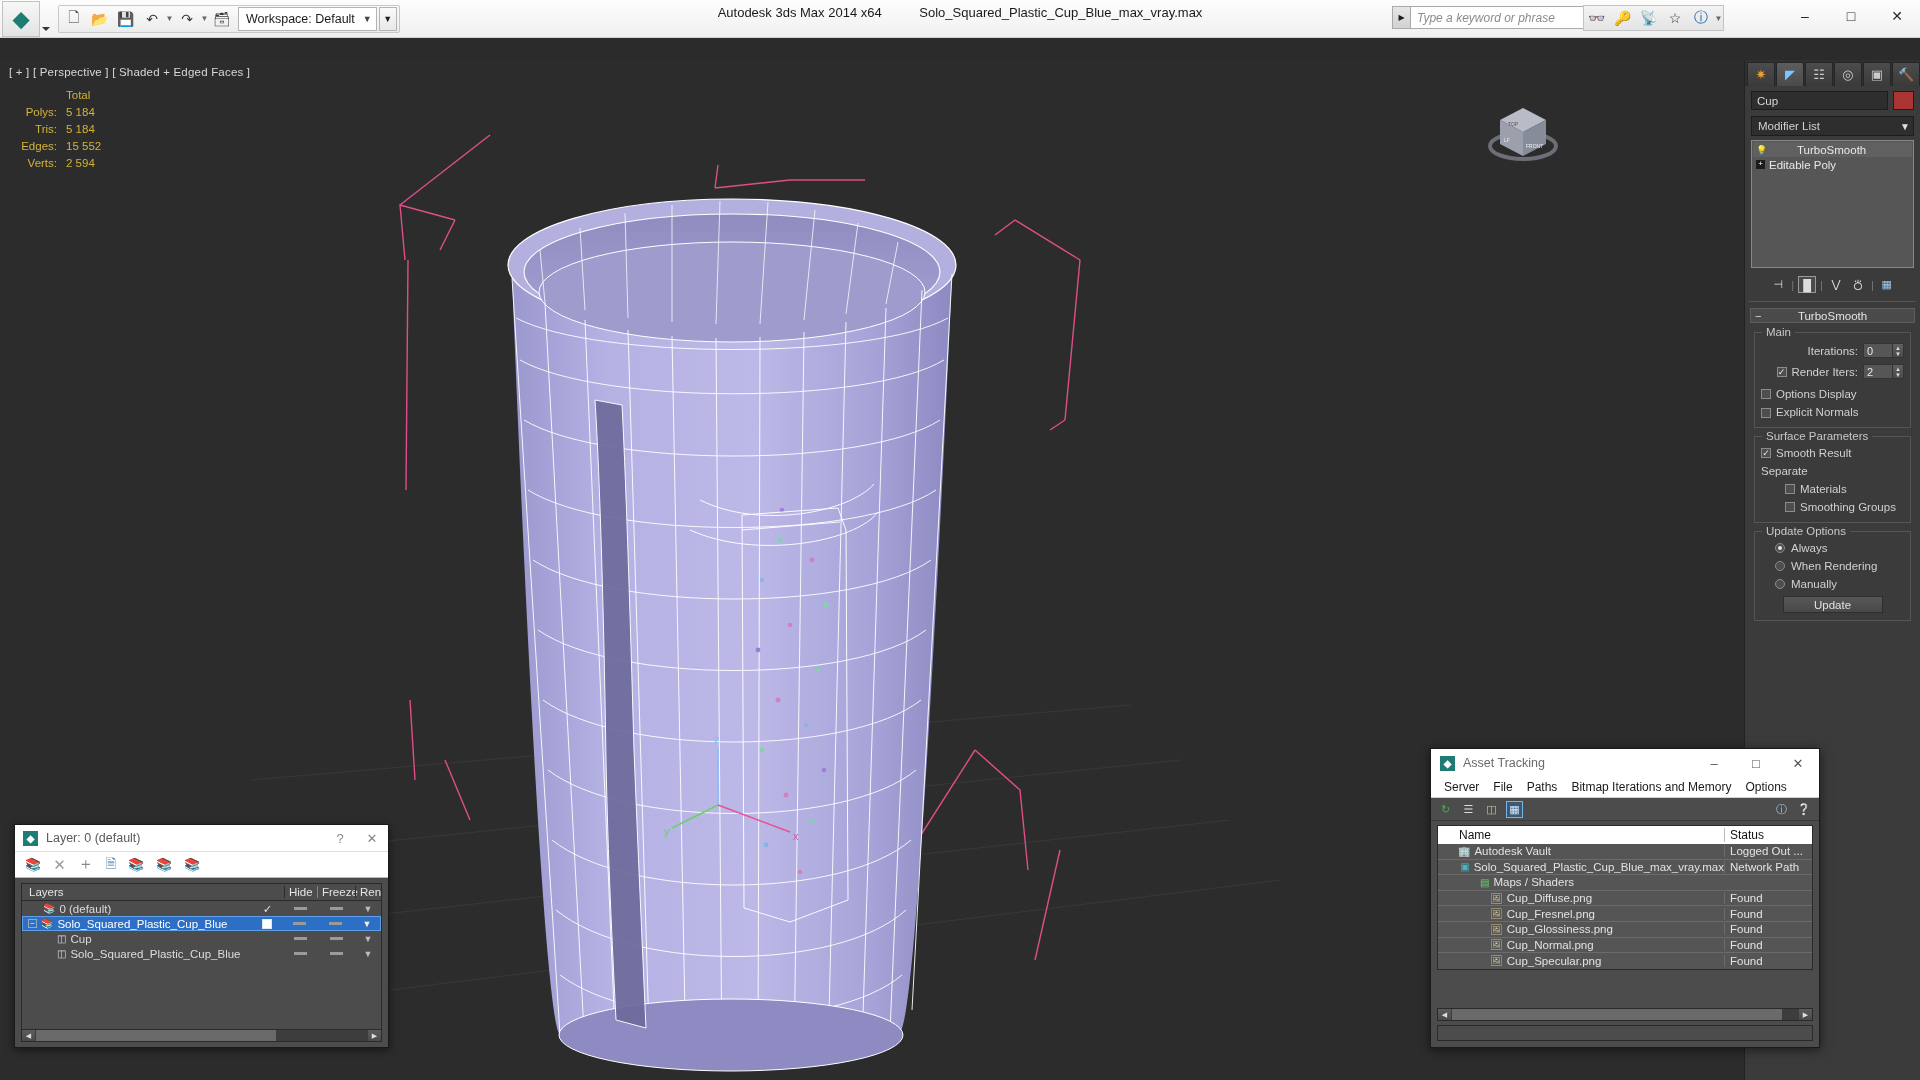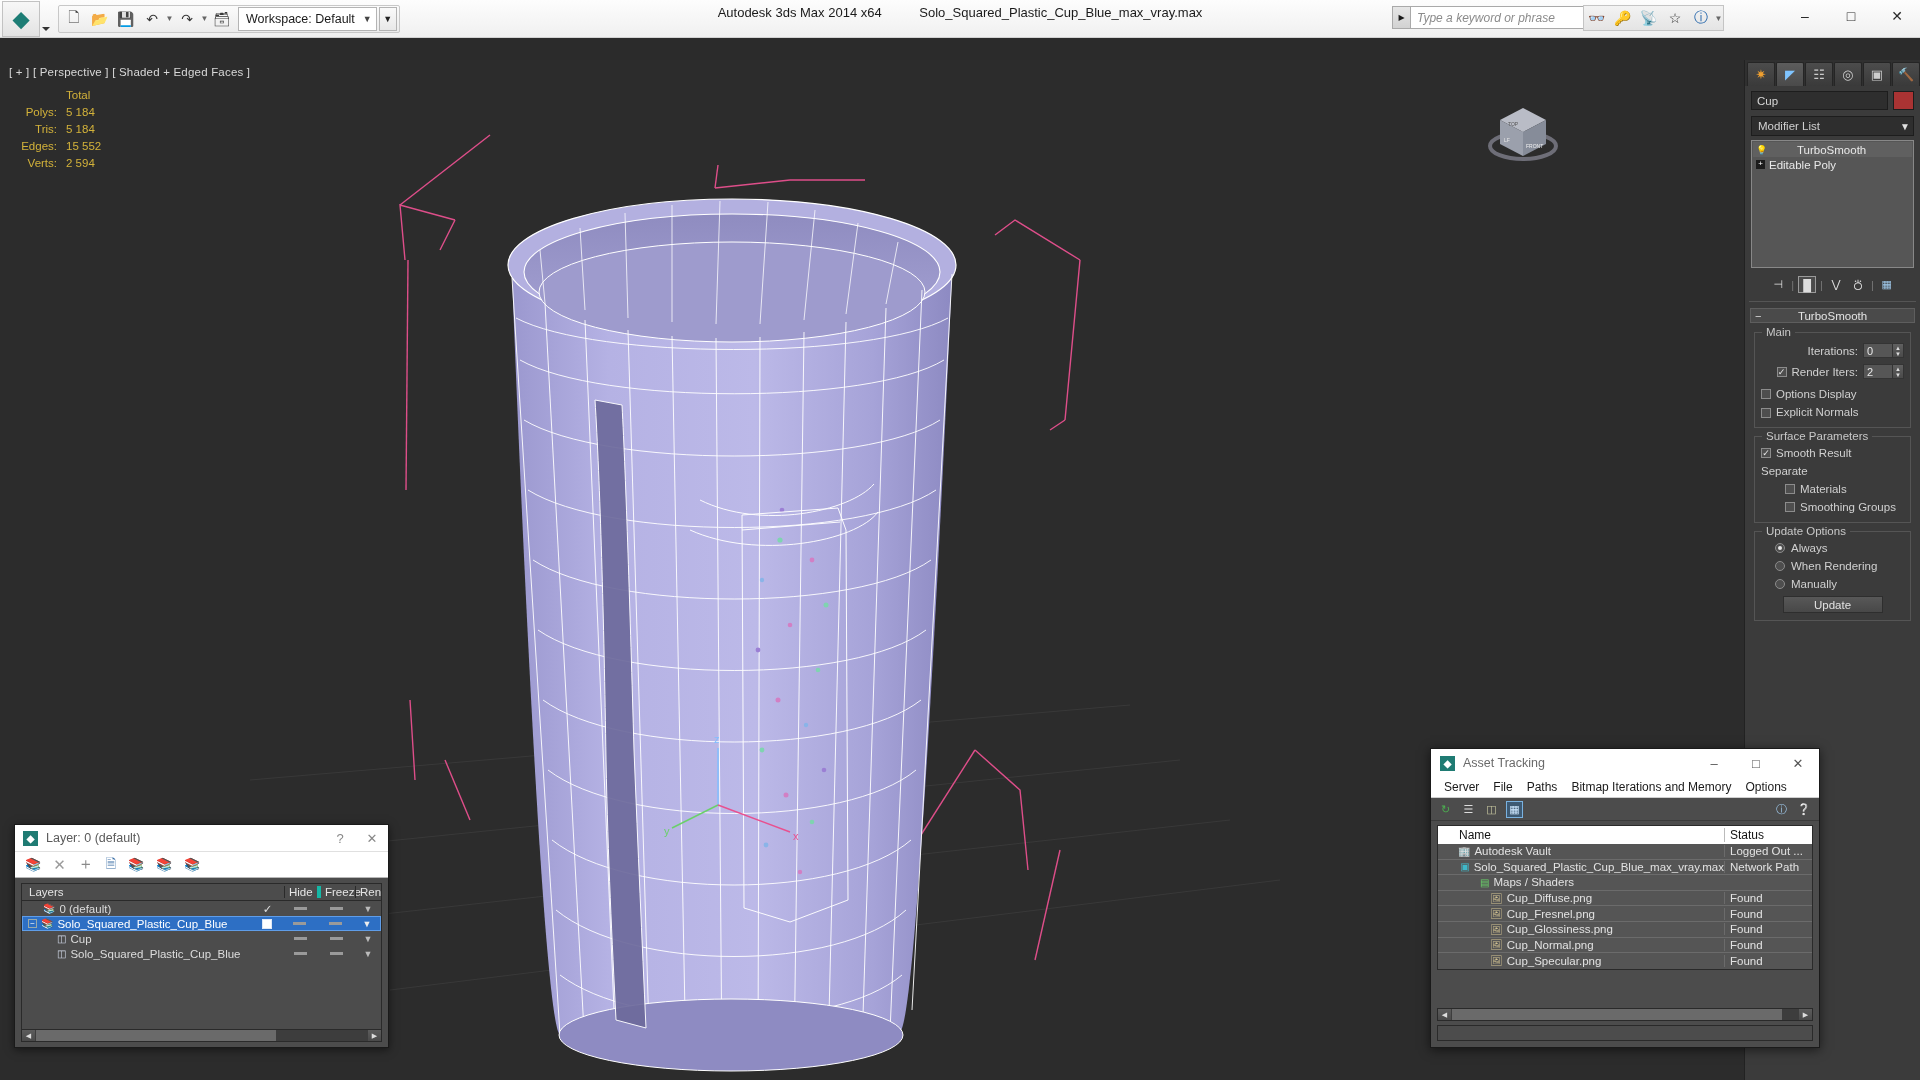--- a/index.html
+++ b/index.html
@@ -163,21 +163,21 @@
              font-size: 13px; color: #888; }
   .ld-toolbar { height: 26px; background: #fff; display: flex; align-items: center;
                 padding-left: 10px; gap: 12px; border-bottom: 1px solid #b7b7b7; }
   .ld-tb { font-size: 13px; color: #3a6ea5; }
   .ld-grid { margin: 5px 6px 0 6px; height: 155px; background: #4c4c4c; border: 1px solid #2a2a2a; }
   .ld-hdr { height: 17px; background: #4c4c4c; display: flex; align-items: center;
             border-bottom: 1px solid #2a2a2a; font-size: 11.5px; color: #e4e4e4; }
   .ld-hdr .c1 { flex: 1; padding-left: 7px; }
   .ld-hdr .c2 { width: 33px; }
   .ld-hdr .c3 { width: 33px; text-align: left; border-left: 1px solid #2a2a2a; padding-left: 4px; }
-  .ld-hdr .c4 { width: 38px; text-align: left; border-left: 4px solid #14b8a6; padding-left: 4px; }
+  .ld-hdr .c4 { width: 38px; text-align: left; border-left: 1px solid #14b8a6; padding-left: 4px; }
   .ld-hdr .c5 { width: 26px; text-align: left; border-left: 1px solid #2a2a2a; padding-left: 4px; overflow: hidden; }
   .ld-row { height: 15px; display: flex; align-items: center; font-size: 11.5px; color: #dcdcdc; }
   .ld-row.sel { background: #2d6fc4; color: #fff; border: 1px solid #5f9de8; }
   .ld-row .c1 { flex: 1; display: flex; align-items: center; gap: 4px; padding-left: 5px; overflow: hidden; white-space: nowrap; }
   .ld-row .c2 { width: 33px; display: flex; align-items: center; justify-content: center; }
   .ld-row .c3 { width: 33px; display: flex; align-items: center; justify-content: center; }
   .ld-row .c4 { width: 38px; display: flex; align-items: center; justify-content: center; }
   .ld-row .c5 { width: 26px; display: flex; align-items: center; justify-content: center; }
   .dash { width: 13px; height: 3px; background: #9a9a9a; }
   .layicon { font-size: 10px; color: #cfd6e6; }

